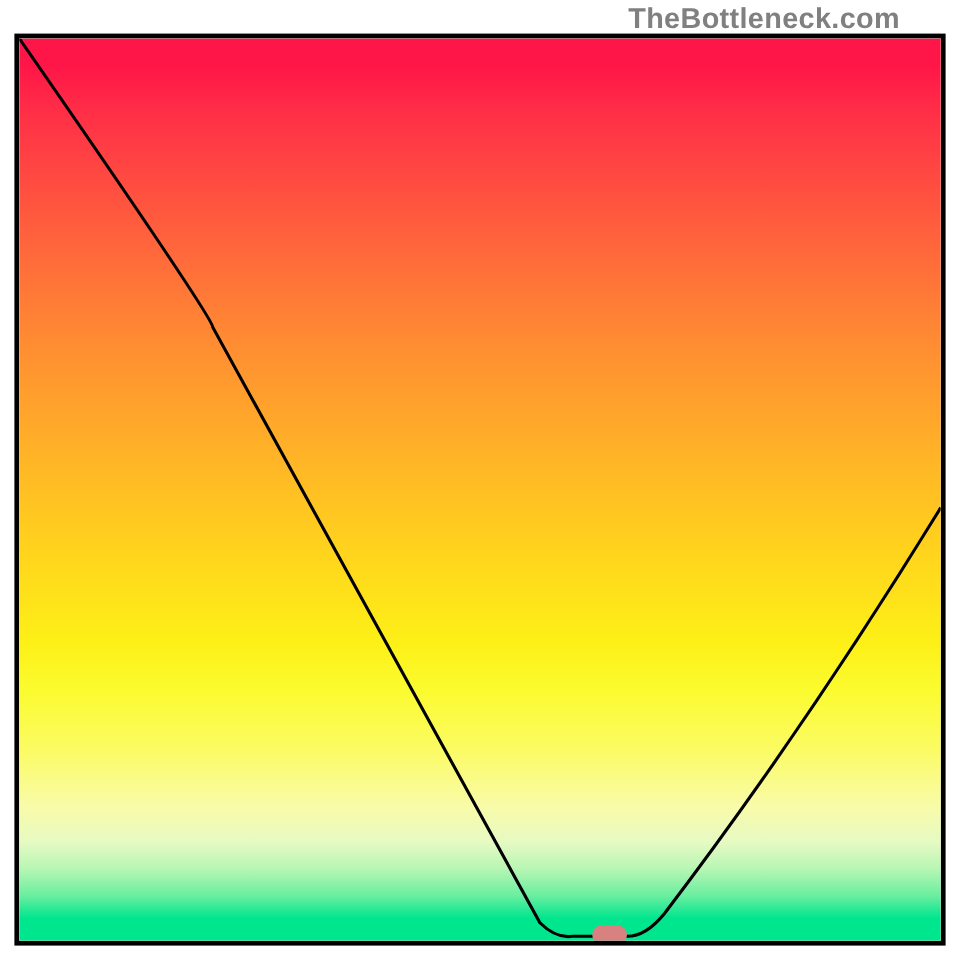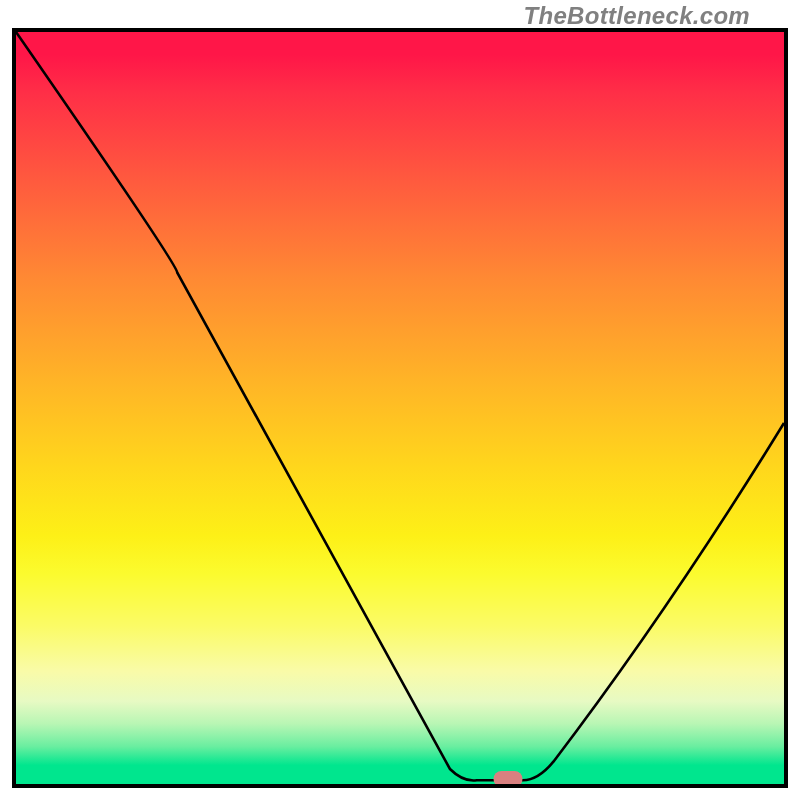--- a/index.html
+++ b/index.html
@@ -7,21 +7,20 @@
     padding: 0;
     width: 800px;
     height: 800px;
     background: #ffffff;
     font-family: Arial, Helvetica, sans-serif;
   }
   .container {
     position: relative;
     width: 760px;
     height: 800px;
-    font-style: italic;
   }
   .watermark {
     position: absolute;
     top: 2px;
     right: 10px;
     font-size: 24px;
     font-weight: bold;
     color: #808080;
     letter-spacing: 0.3px;
   }

